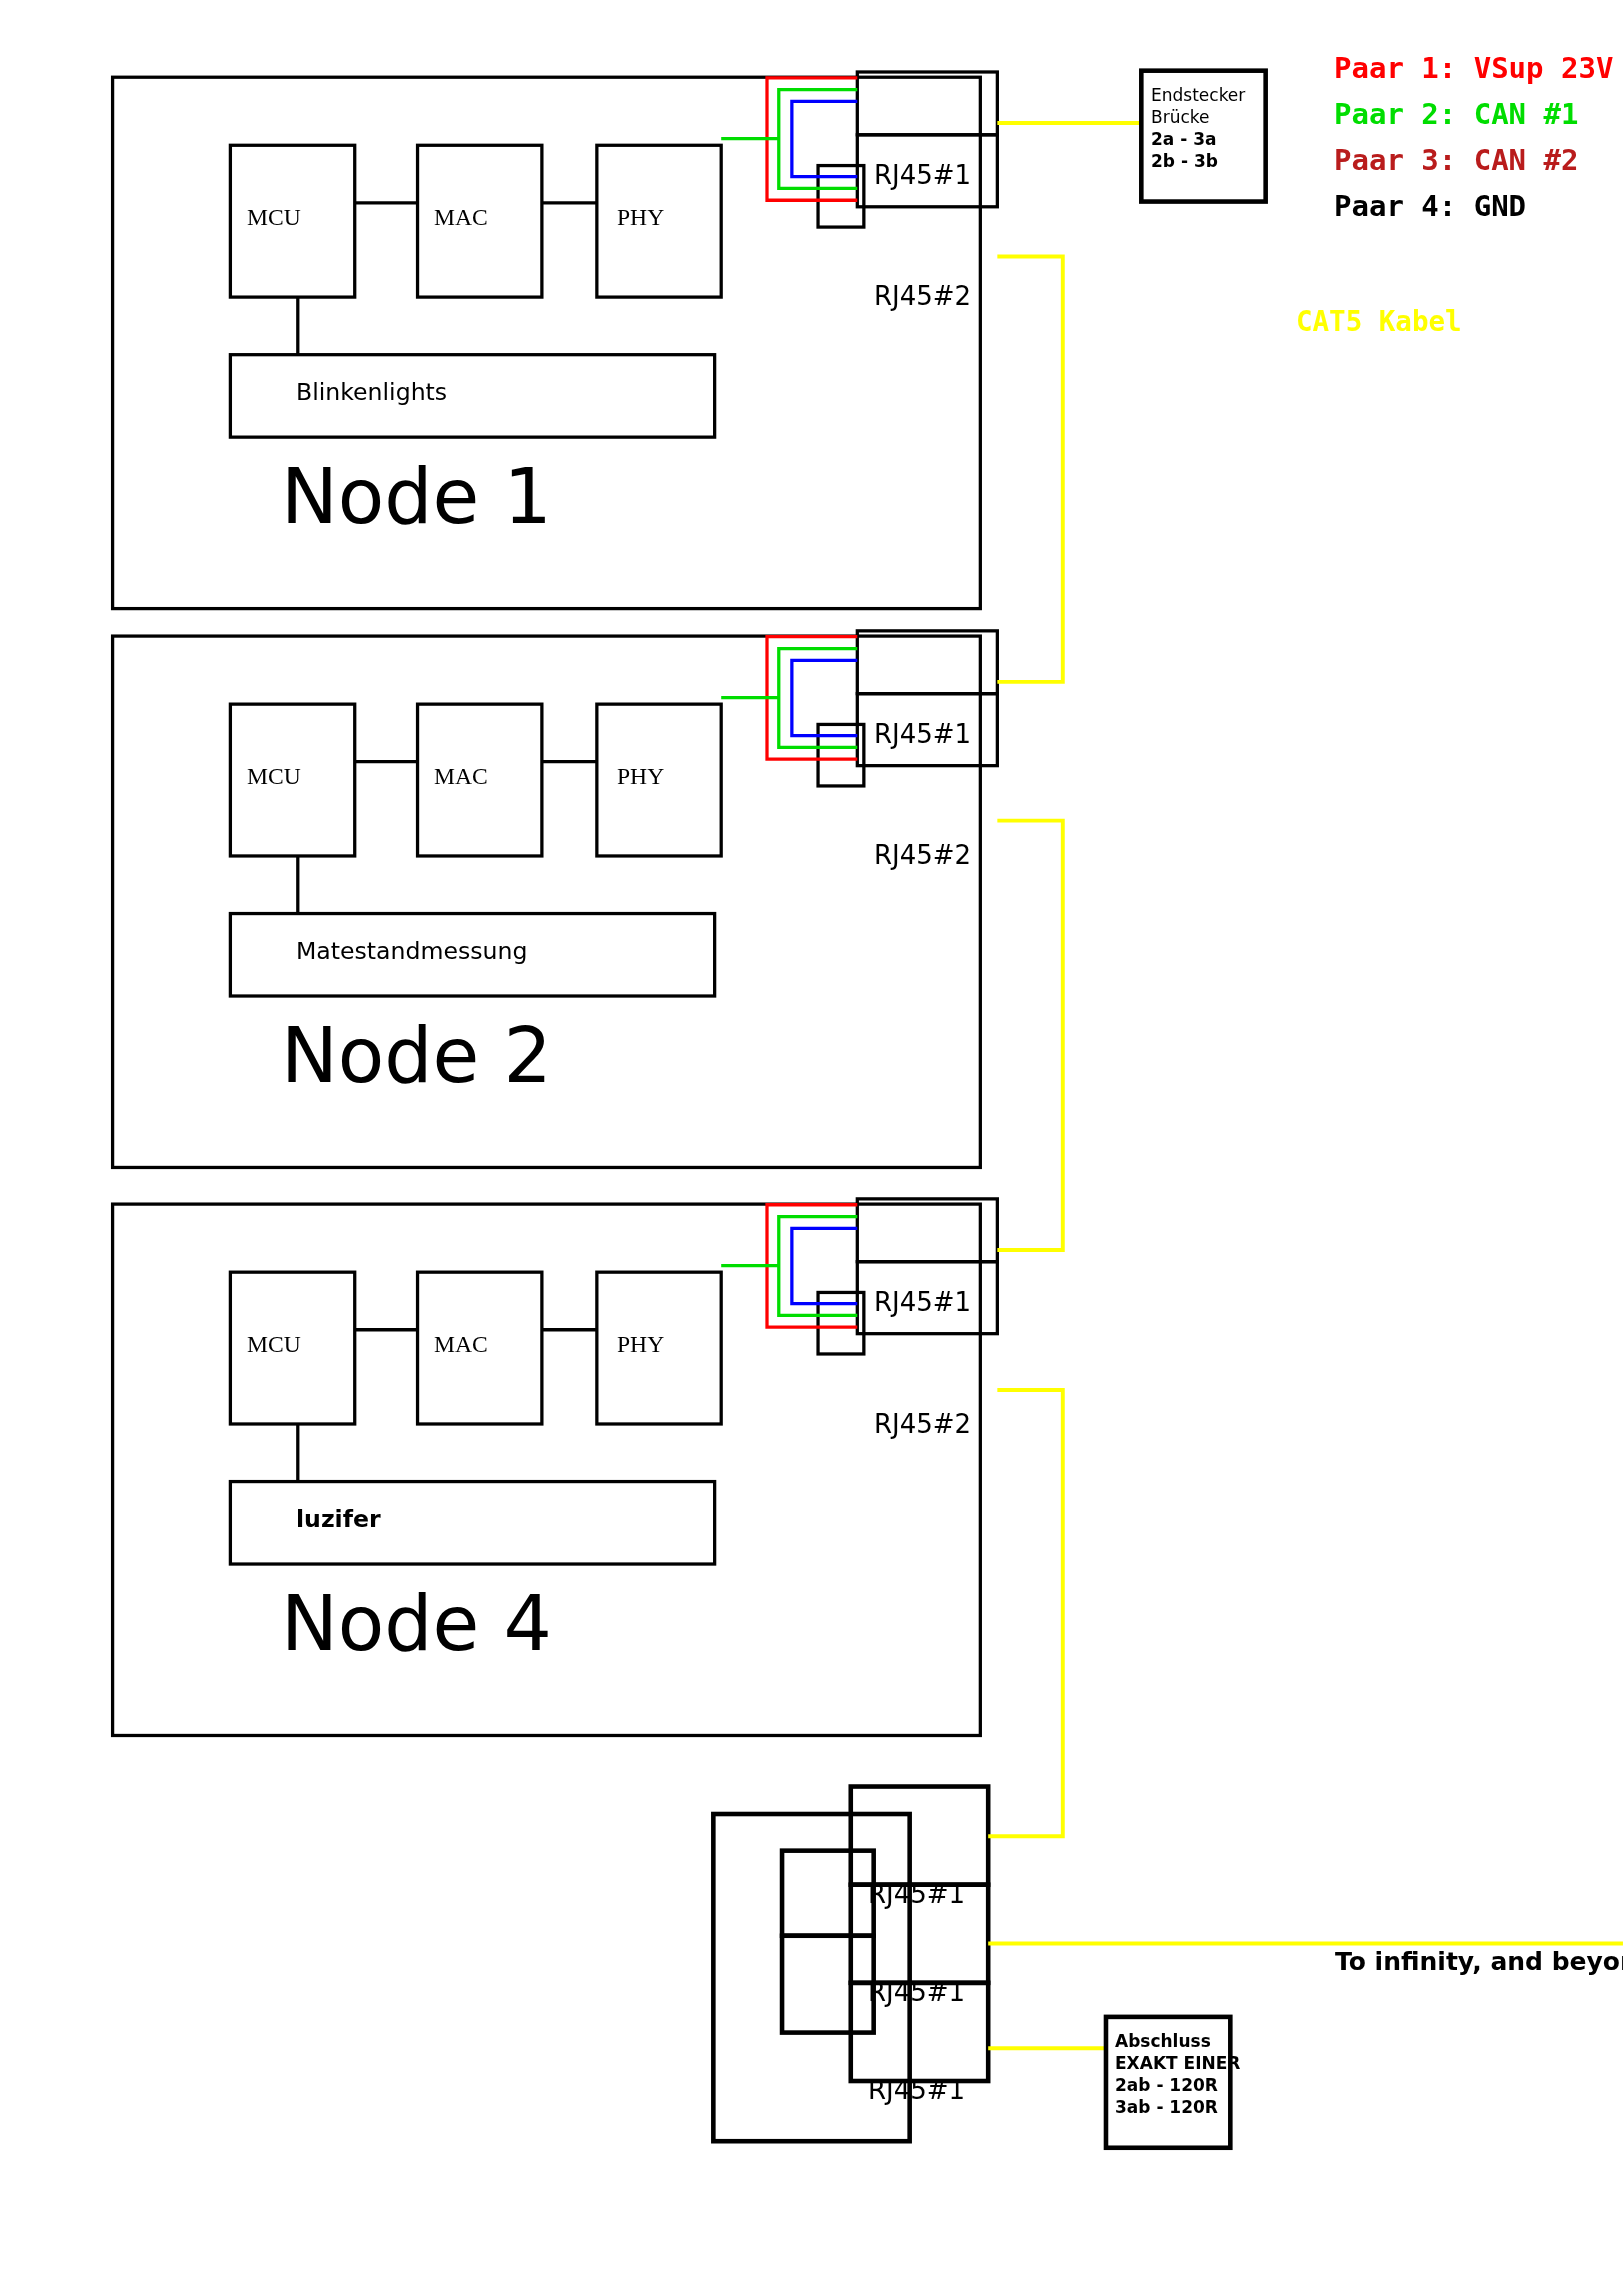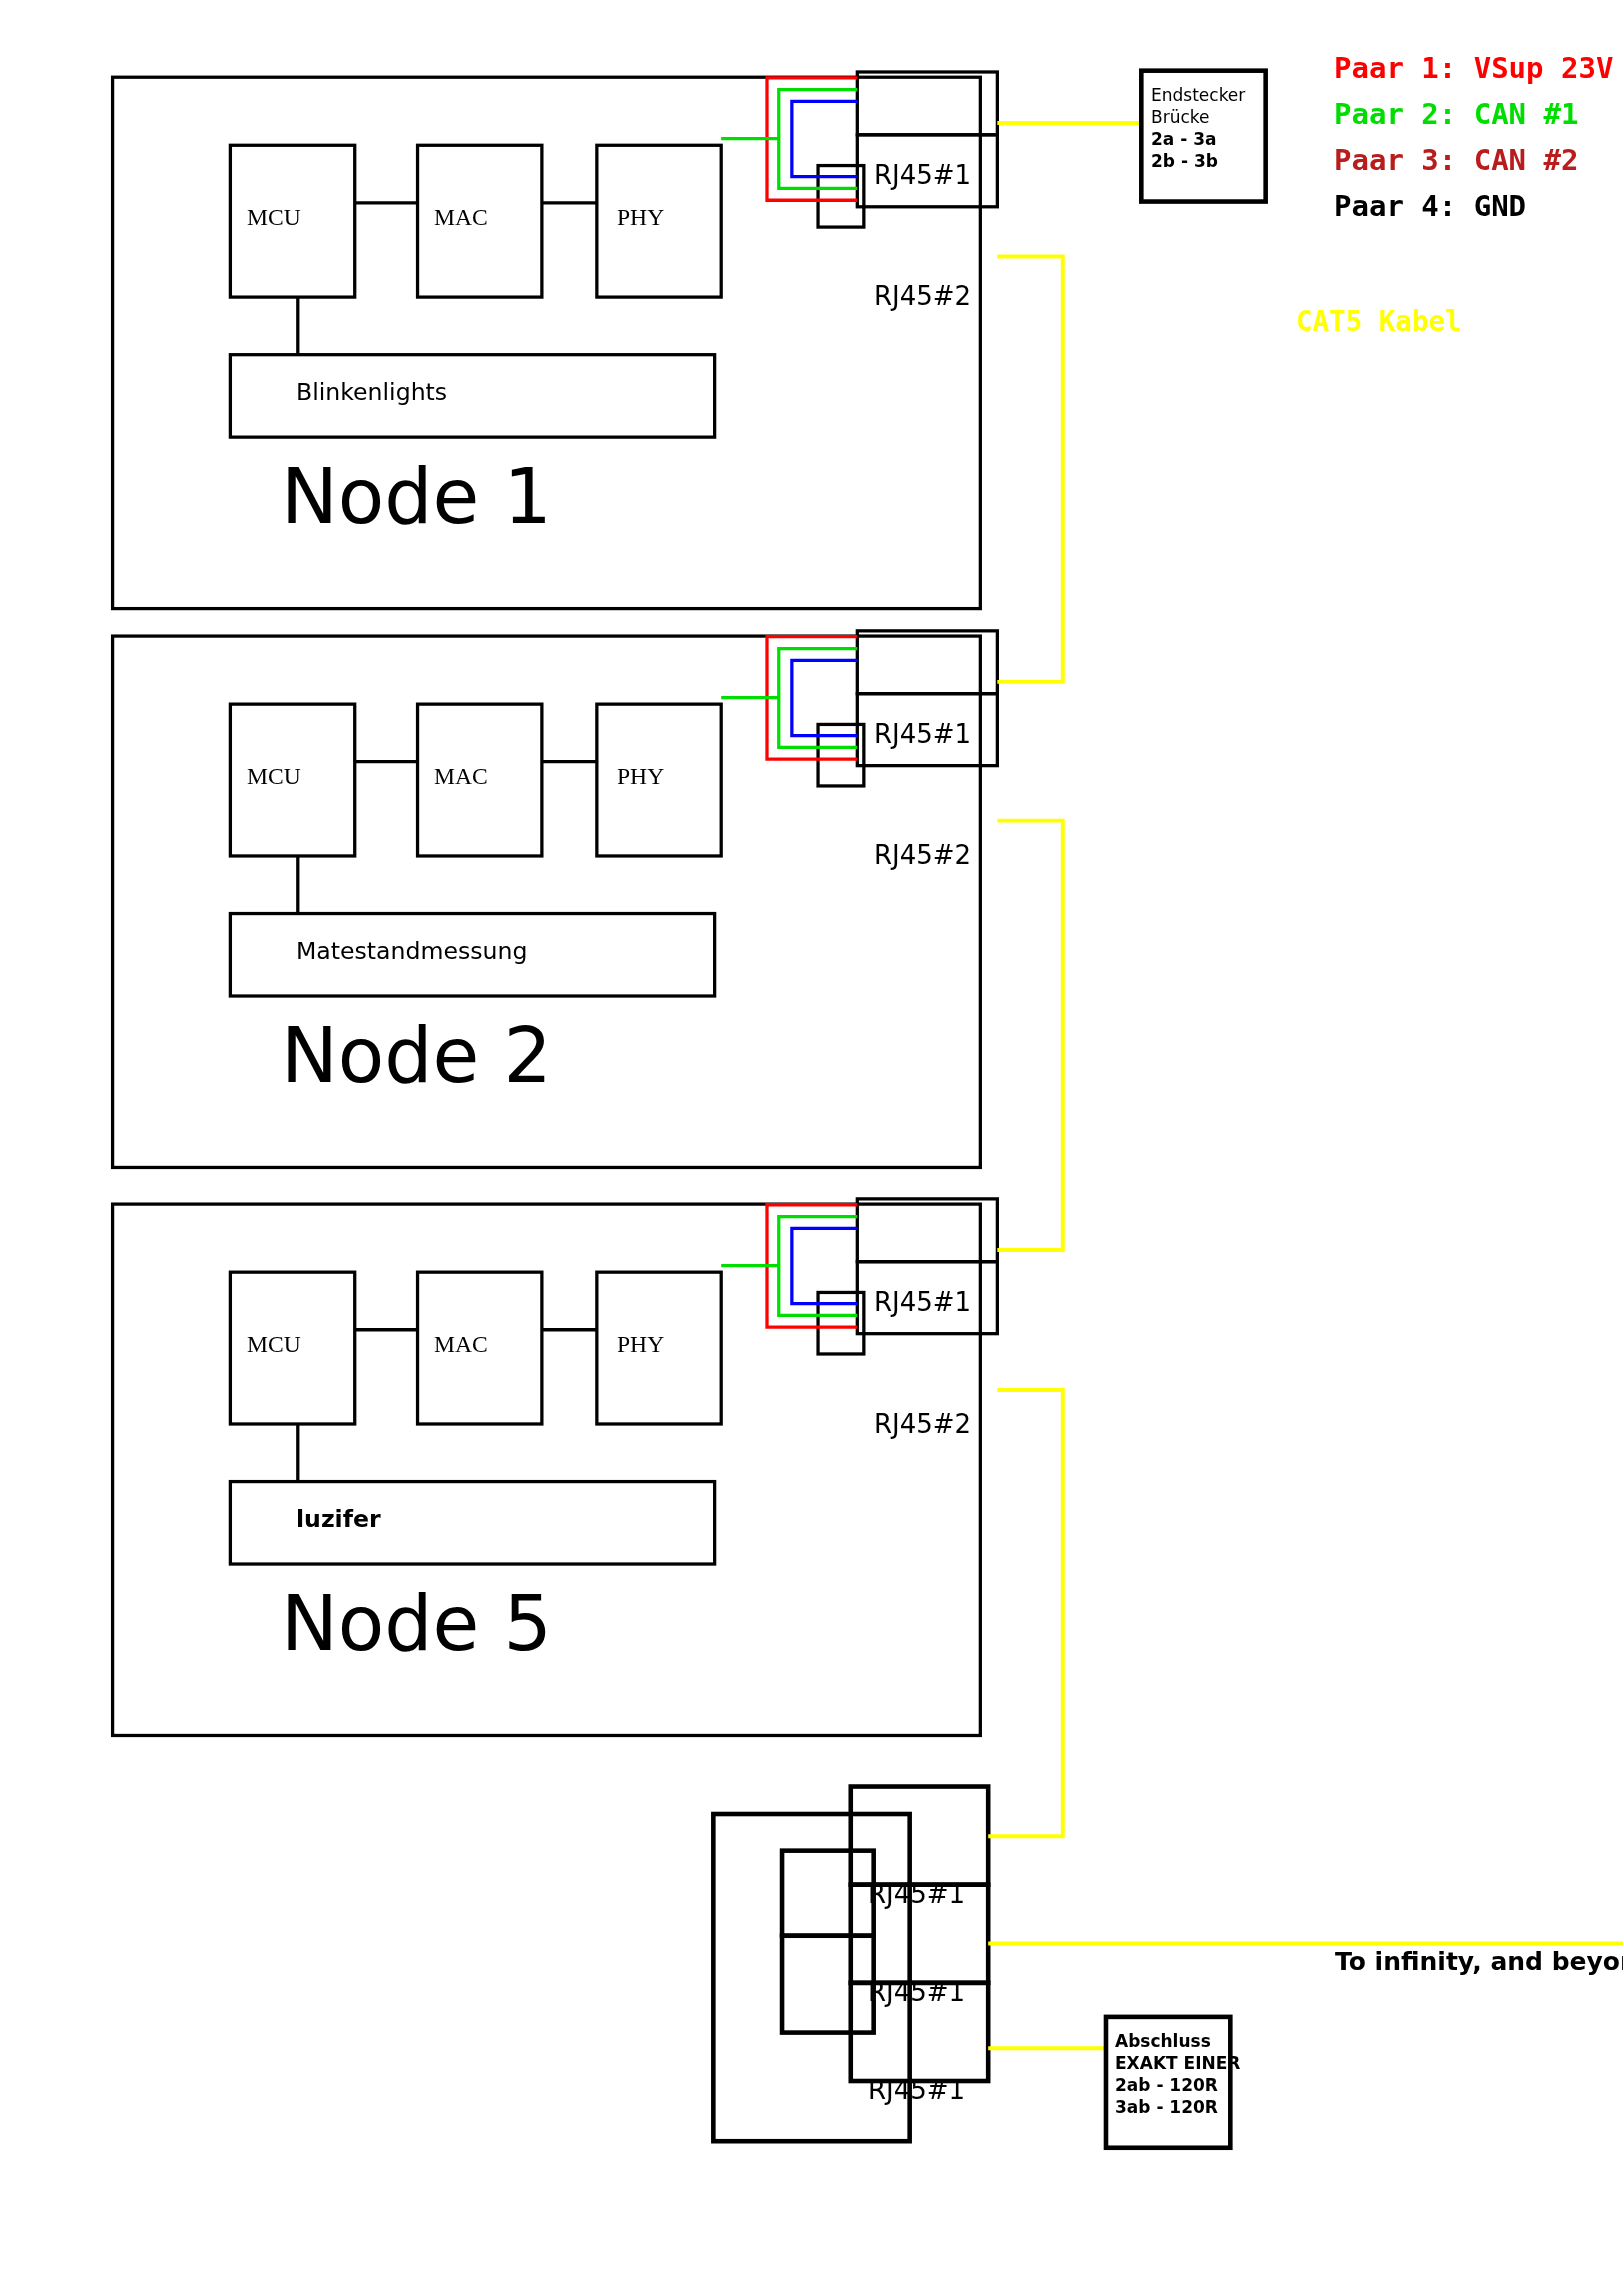--- a/index.html
+++ b/index.html
@@ -137,21 +137,21 @@
   <div class="lbl rj" style="left:874px;top:719px;">RJ45#1</div>
   <div class="lbl rj" style="left:874px;top:840px;">RJ45#2</div>
   <div class="lbl node-title" style="left:281px;top:1011px;">Node 2</div>
 
   <div class="lbl blk" style="left:247px;top:1331px;">MCU</div>
   <div class="lbl blk" style="left:434px;top:1331px;">MAC</div>
   <div class="lbl blk" style="left:617px;top:1331px;">PHY</div>
   <div class="lbl peri" style="left:296px;top:1505px;font-weight:bold;">luzifer</div>
   <div class="lbl rj" style="left:874px;top:1287px;">RJ45#1</div>
   <div class="lbl rj" style="left:874px;top:1409px;">RJ45#2</div>
-  <div class="lbl node-title" style="left:281px;top:1579px;">Node 5</div>
+  <div class="lbl node-title" style="left:281px;top:1579px;">Node 4</div>
 
   <div class="lbl smallbox" style="left:1151px;top:84px;">
     <div class="t1">Endstecker</div>
     <div class="t1">Brücke</div>
     <div>2a - 3a</div>
     <div>2b - 3b</div>
   </div>
 
   <div class="lbl smallbox" style="left:1115px;top:2030px;">
     <div>Abschluss</div>

